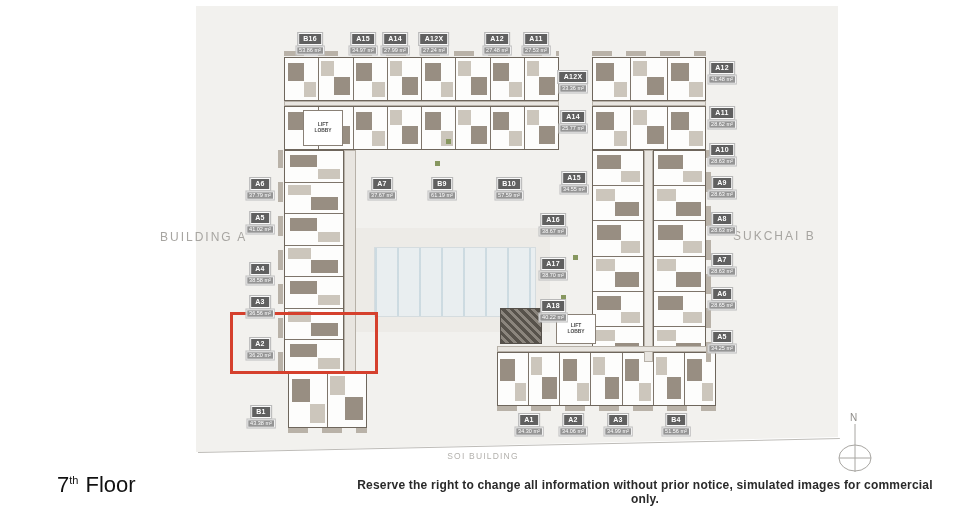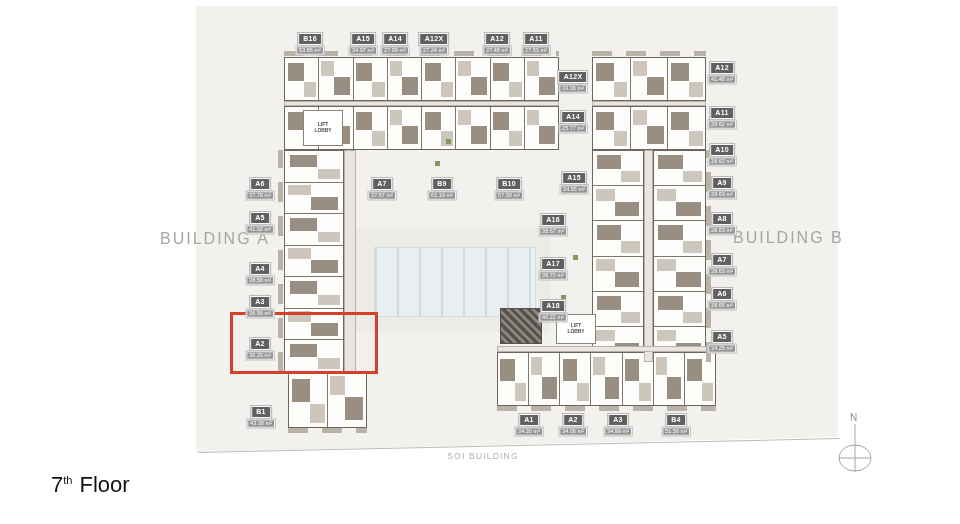--- a/index.html
+++ b/index.html
@@ -34,38 +34,38 @@
   .stairs{position:absolute;left:500px;top:308px;width:40px;height:34px;border:1px solid #55504a;
           background:repeating-linear-gradient(45deg,#57524b 0 3px,#8b857d 3px 6px);}
   .plant{position:absolute;width:5px;height:5px;background:#87975f;}
   .lift{position:absolute;background:#fff;border:1px solid #8a8177;display:flex;align-items:center;
         justify-content:center;text-align:center;font-size:6px;font-weight:bold;color:#4a4a4a;
         line-height:1.15;transform-origin:center;}
   .lift span{display:block;width:26px;transform:scale(.82);}
   .lift-a{left:303px;top:110px;width:38px;height:34px;}
   .lift-b{left:556px;top:314px;width:38px;height:28px;}
   
-  .bldg-label{position:absolute;font-size:16px;color:#a7a5a1;letter-spacing:2px;}
+  .bldg-label{position:absolute;font-size:12px;color:#a7a5a1;letter-spacing:2px;}
   .bldg-label.a{left:160px;top:230px;}
   .bldg-label.b{left:733px;top:229px;}
   .unit-label{position:absolute;transform:translateX(-50%);text-align:center;z-index:20;width:max-content;}
   .u-name{display:inline-block;background:#606060;color:#fff;font-size:7px;font-weight:bold;
           letter-spacing:.3px;padding:1px 4px;line-height:1.15;border:1px solid #fbfbfb;
           outline:1px solid #b8b8b8;}
   .u-area{display:block;margin:1px auto 0;width:max-content;background:#959595;color:#fff;
           font-size:6px;padding:0 2px;line-height:1.2;border:1px solid #fbfbfb;outline:1px solid #c4c4c4;
           transform:scale(.92);}
   .hl{position:absolute;left:230px;top:312px;width:142px;height:56px;border:3.5px solid #d5402d;z-index:15;}
   .street{position:absolute;left:413px;top:451px;width:140px;text-align:center;font-size:8.5px;
           color:#b3b1ad;letter-spacing:1.2px;}
   
   .compass{position:absolute;left:825px;top:412px;width:60px;height:64px;}
   .compass .n{position:absolute;left:25px;top:0;font-size:10px;color:#8f8d89;}
   
-  .floor-title{position:absolute;left:51px;top:472px;font-size:22px;color:#111;}
+  .floor-title{position:absolute;left:57px;top:472px;font-size:22px;color:#111;}
   .floor-title sup{font-size:11px;}
   .floor-title .word{margin-left:7px;}
   .disclaimer{position:absolute;left:352px;top:478px;width:586px;text-align:center;font-size:12px;
               font-weight:bold;color:#2a2a2a;letter-spacing:.2px;}
 </style>
 </head>
 <body>
 
 <div class="stage">
   <div class="site"></div>
@@ -313,21 +313,21 @@
   <div class="plant" style="left:561px;top:295px;"></div>
 
   <div class="lift lift-a">
     <span>LIFT LOBBY</span>
   </div>
   <div class="lift lift-b">
     <span>LIFT LOBBY</span>
   </div>
 
   <div class="bldg-label a">BUILDING A</div>
-  <div class="bldg-label b">BUILDING B</div>
+  <div class="bldg-label b">SUKCHAI B</div>
 
   <div class="hl" style="border-color: rgb(213, 64, 45);"></div>
   <div id="labels">
       <div class="unit-label" style="left: 310px; top: 27px;"><div class="u-name">B16</div><div class="u-area">53.86 m²</div></div>
       <div class="unit-label" style="left: 363px; top: 27px;"><div class="u-name">A15</div><div class="u-area">34.97 m²</div></div>
       <div class="unit-label" style="left: 395px; top: 27px;"><div class="u-name">A14</div><div class="u-area">27.99 m²</div></div>
       <div class="unit-label" style="left: 434px; top: 27px;"><div class="u-name">A12X</div><div class="u-area">27.24 m²</div></div>
       <div class="unit-label" style="left: 497px; top: 27px;"><div class="u-name">A12</div><div class="u-area">27.48 m²</div></div>
       <div class="unit-label" style="left: 536px; top: 27px;"><div class="u-name">A11</div><div class="u-area">27.53 m²</div></div>
       <div class="unit-label" style="left: 722px; top: 56px;"><div class="u-name">A12</div><div class="u-area">41.48 m²</div></div>
@@ -364,13 +364,14 @@
   <div class="compass">
     <span class="n">N</span>
     <svg width="60" height="64" viewBox="0 0 60 64">
       <line x1="30" y1="12" x2="30" y2="60" stroke="#a8a6a2" stroke-width="1"></line>
       <ellipse cx="30" cy="46" rx="16" ry="13" fill="none" stroke="#a8a6a2" stroke-width="1"></ellipse>
       <line x1="14" y1="46" x2="46" y2="46" stroke="#a8a6a2" stroke-width="1"></line>
     </svg>
   </div>
 
   <div class="floor-title"><span>7</span><sup>th</sup><span class="word">Floor</span></div>
+  <div class="disclaimer">Reserve the right to change all information without prior notice, simulated images for commercial only.</div>
 </div>
 
 </body></html>

